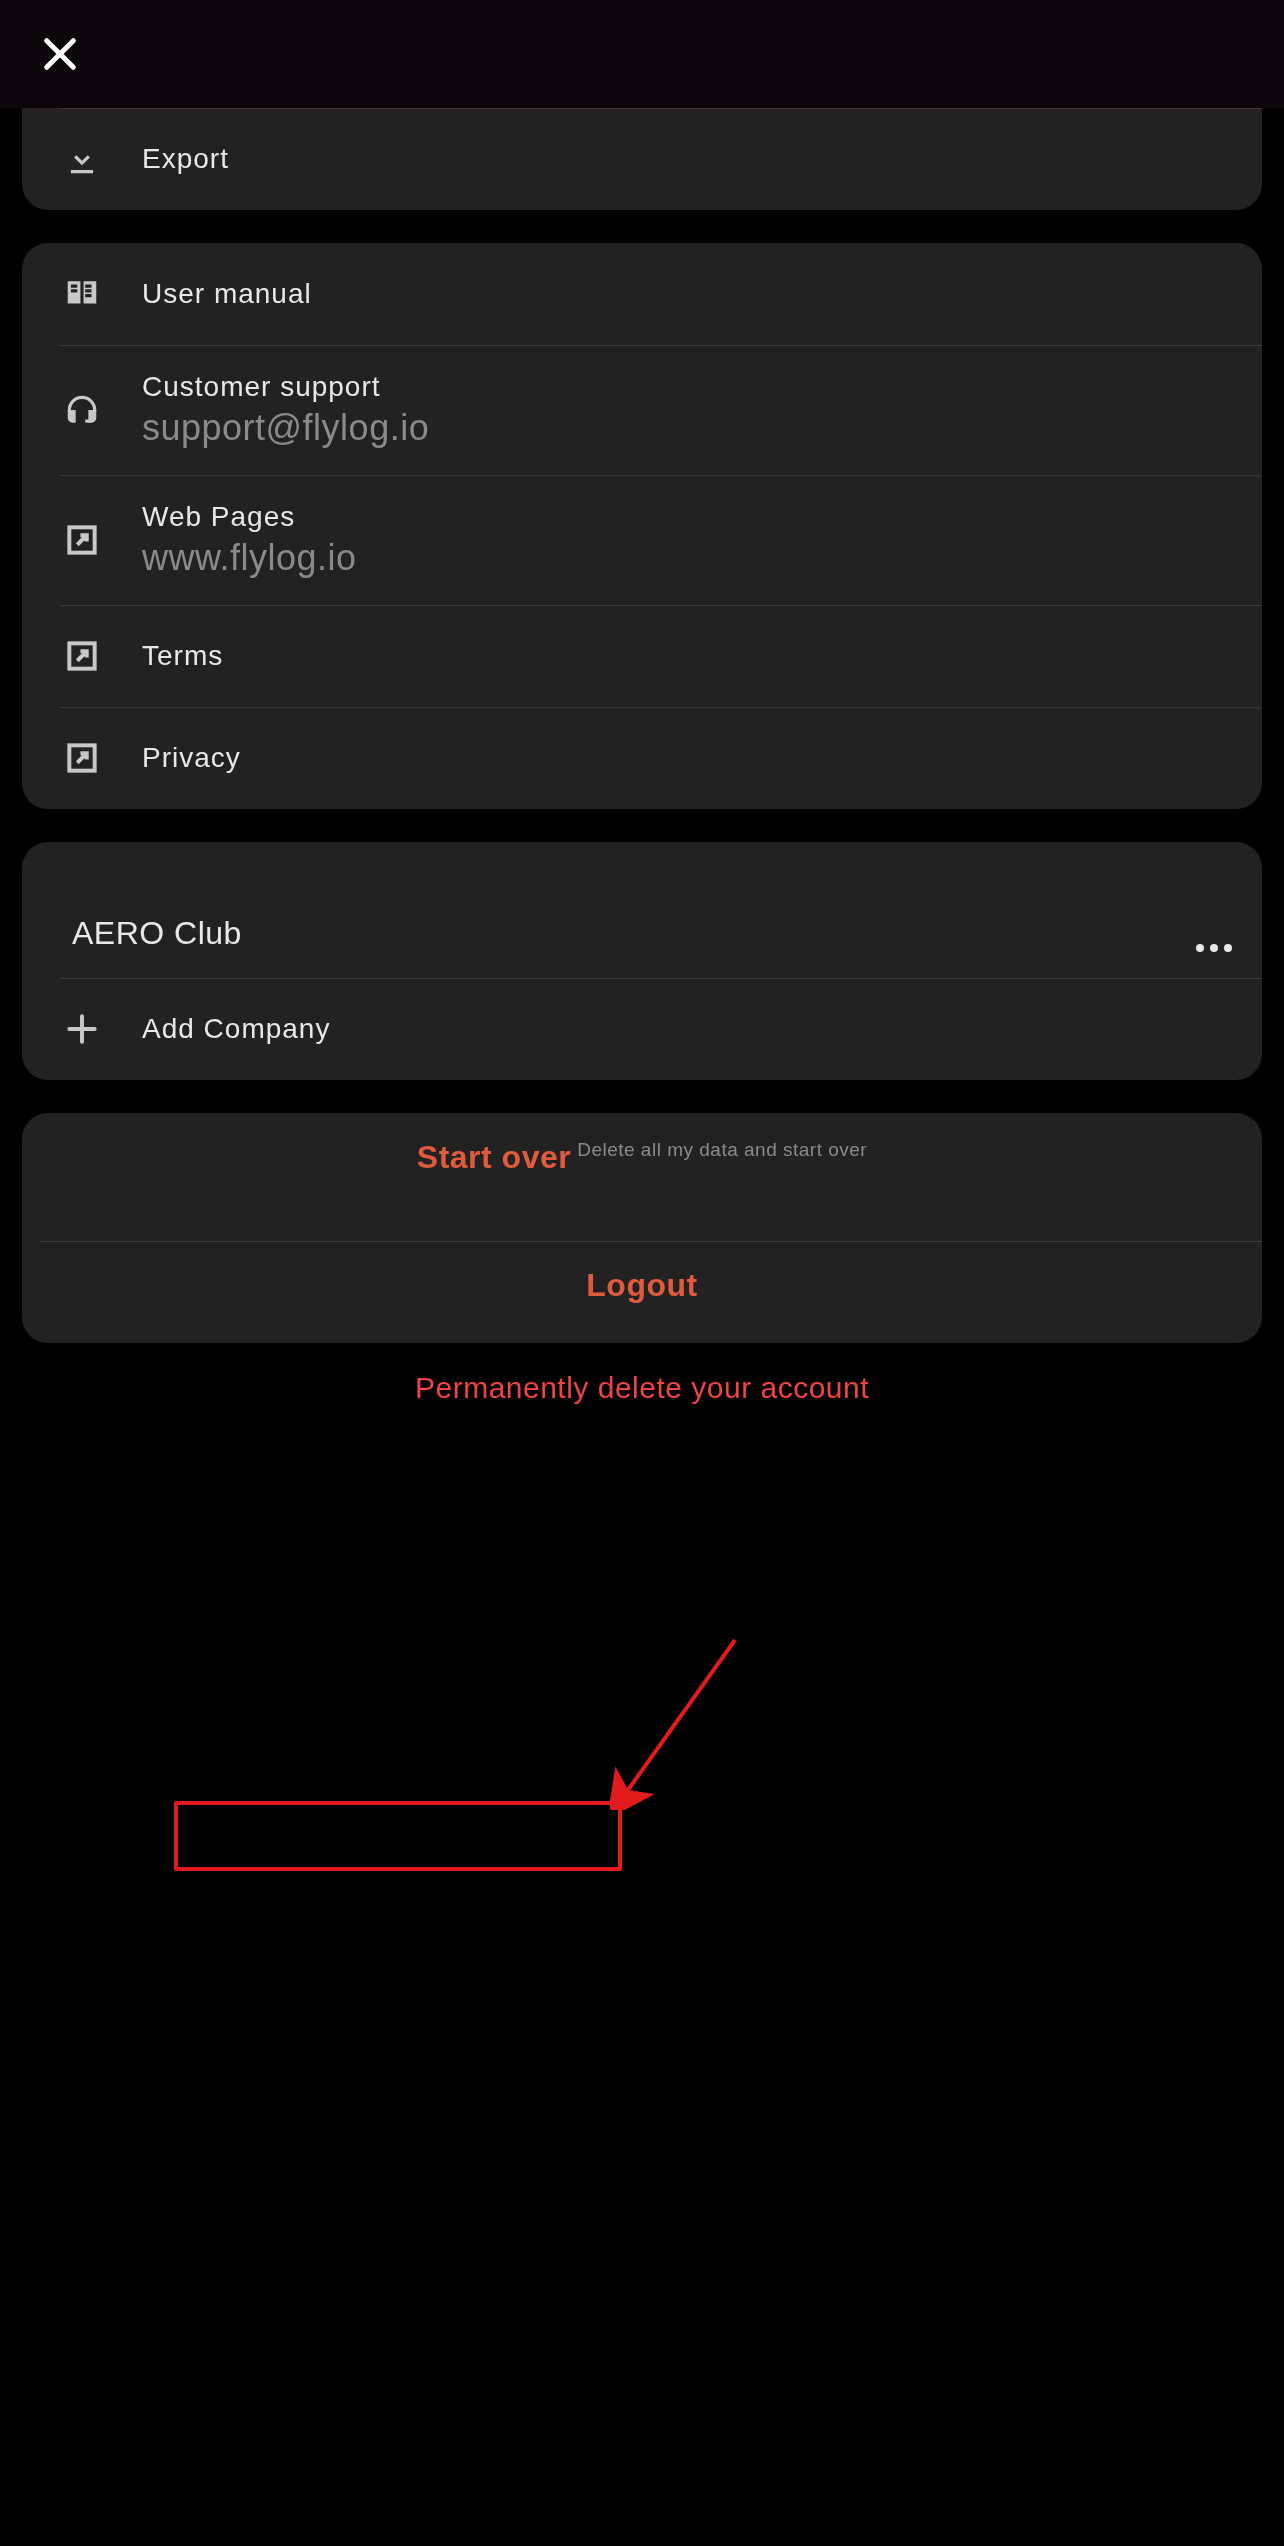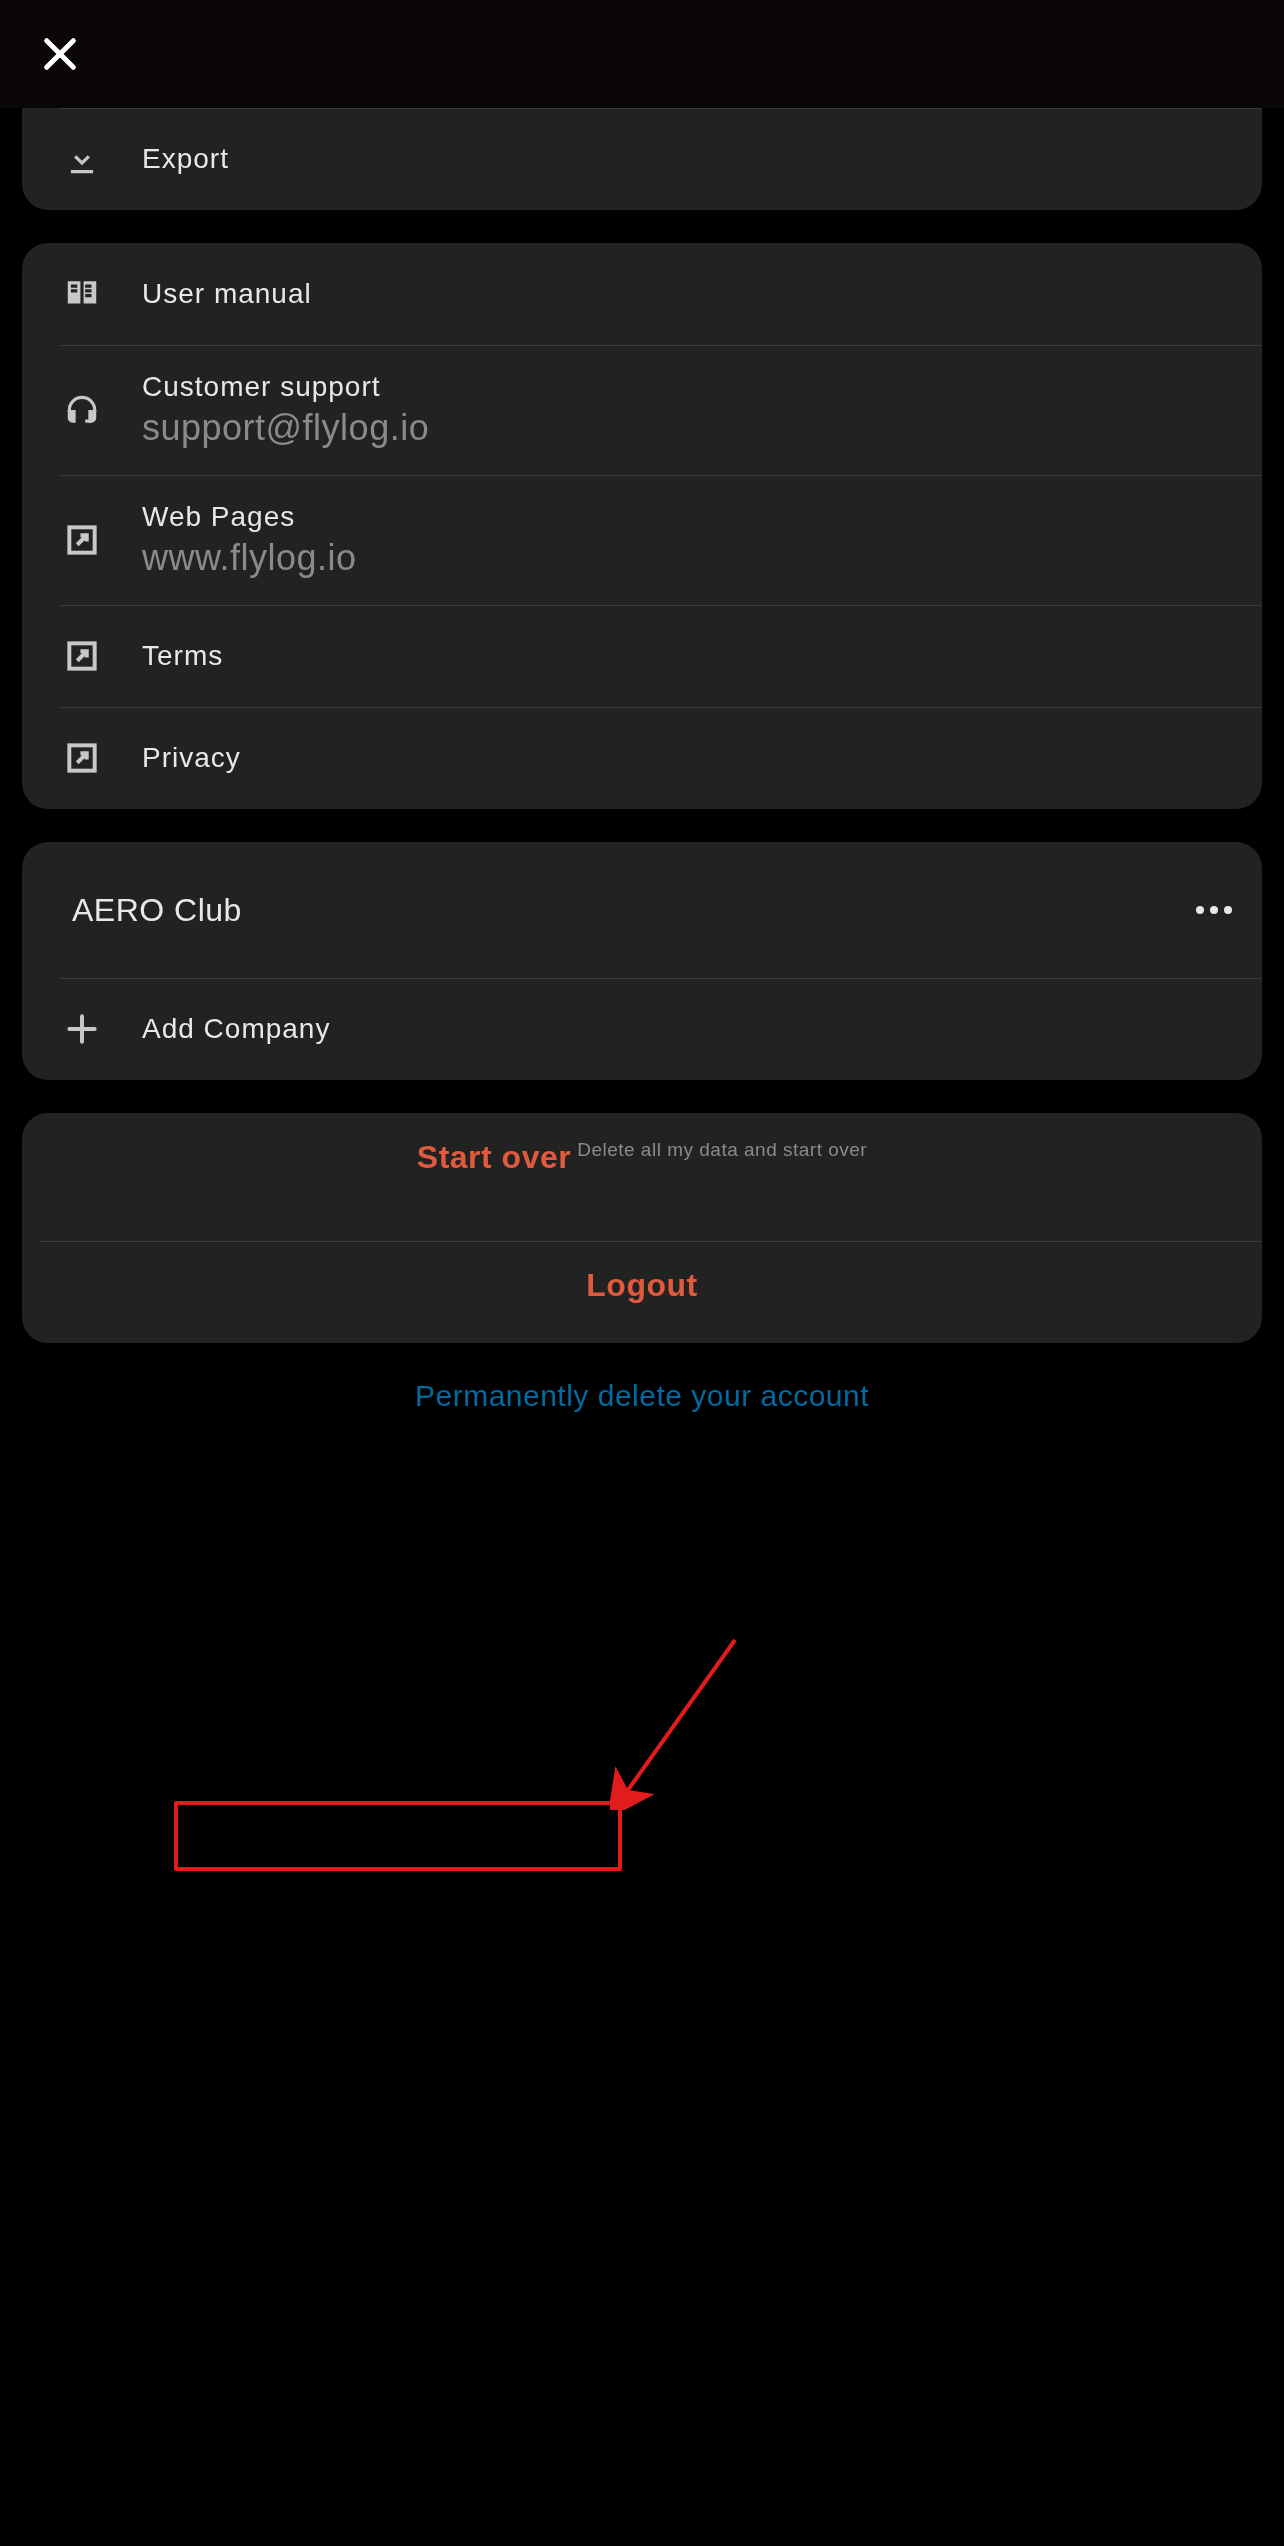--- a/index.html
+++ b/index.html
@@ -89,21 +89,21 @@
   .row-sublabel {
     font-size: 36px;
     letter-spacing: 0.5px;
     color: #8a8a8a;
   }
 
   .indent-row {
     padding: 26px 30px 26px 50px;
     min-height: 102px;
     display: flex;
-    align-items: center;
+    align-items: flex-end;
     justify-content: space-between;
   }
   .indent-row + .indent-row::before,
   .indent-row + .row::before,
   .row + .indent-row::before {
     content: "";
     position: absolute;
     top: 0;
     left: 38px;
     right: 0;
@@ -162,22 +162,22 @@
     text-align: center;
     font-size: 30px;
     color: #8a8a8a;
     margin-top: 52px;
     letter-spacing: 0.5px;
   }
 
   .delete-account {
     text-align: center;
     font-size: 30px;
-    color: #0369a1;
-    margin-top: 36px;
+    color: #ef4444;
+    margin-top: 28px;
     letter-spacing: 0.5px;
   }
 
   
   .annotation-box {
     position: absolute;
     border: 4px solid #e21c1c;
     border-radius: 2px;
     pointer-events: none;
   }

